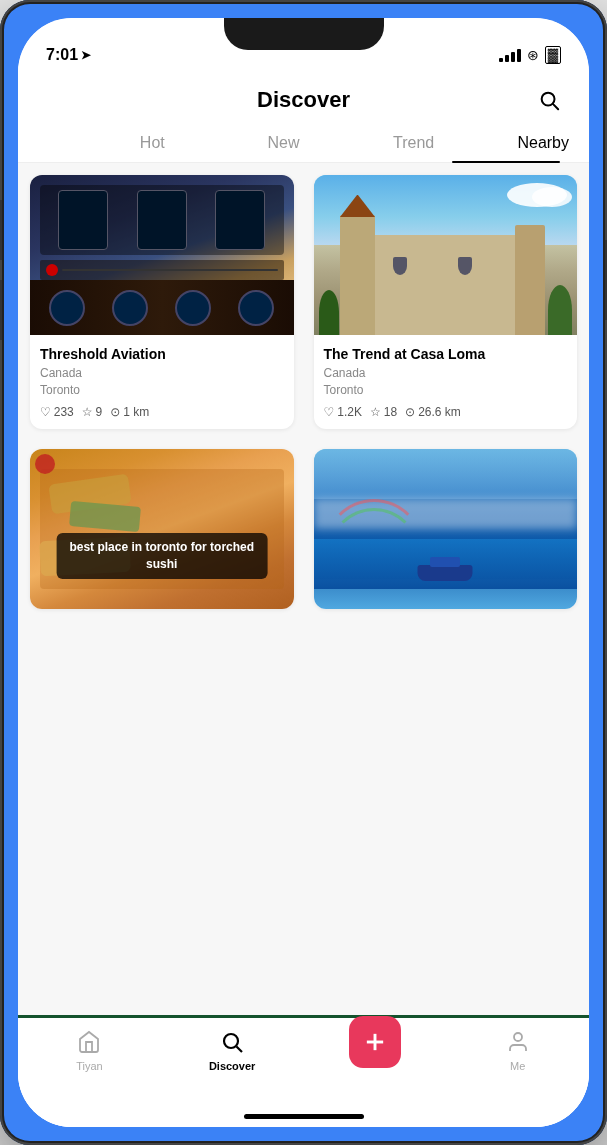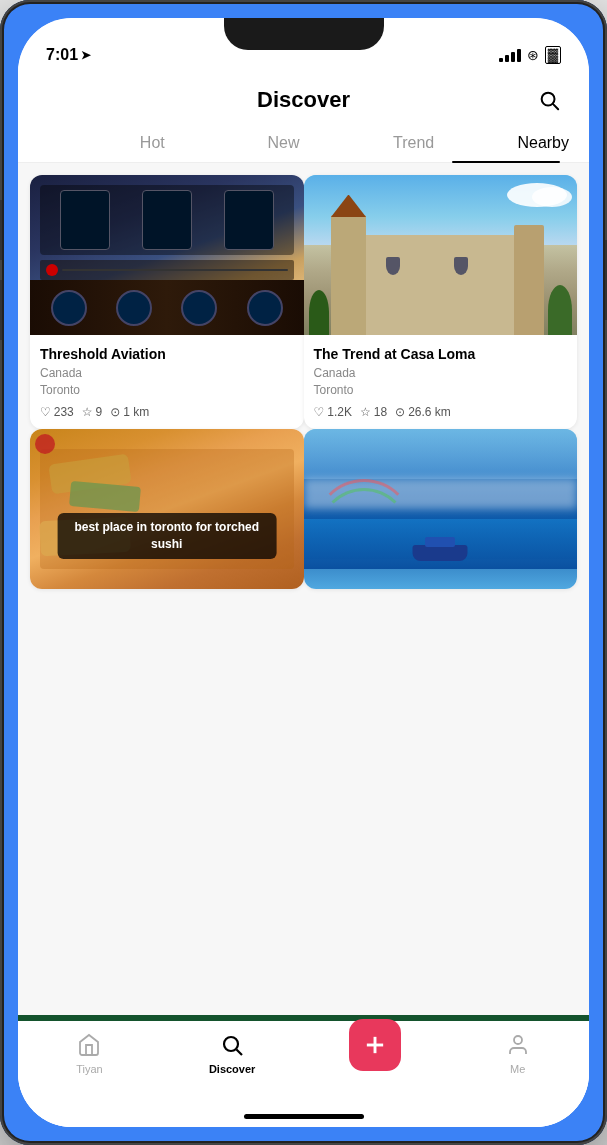--- a/index.html
+++ b/index.html
@@ -192,21 +192,21 @@
     .scroll-content {
       flex: 1;
       overflow-y: auto;
       padding: 12px;
       background: #f7f7f7;
     }
 
     .grid {
       display: grid;
       grid-template-columns: 1fr 1fr;
-      gap: 0;
+      gap: 20px;
     }
 
     .card {
       background: #fff;
       border-radius: 12px;
       overflow: hidden;
       box-shadow: 0 1px 4px rgba(0,0,0,0.08);
     }
 
     .card-image {
@@ -293,21 +293,21 @@
       border-radius: 6px;
       text-align: center;
       width: 80%;
       line-height: 1.4;
     }
 
     
     .bottom-nav {
       height: 90px;
       background: #fff;
-      border-top: 6px solid #14532d;
+      border-top: 3px solid #14532d;
       display: flex;
       align-items: flex-start;
       padding-top: 10px;
     }
 
     .nav-item {
       flex: 1;
       display: flex;
       flex-direction: column;
       align-items: center;

